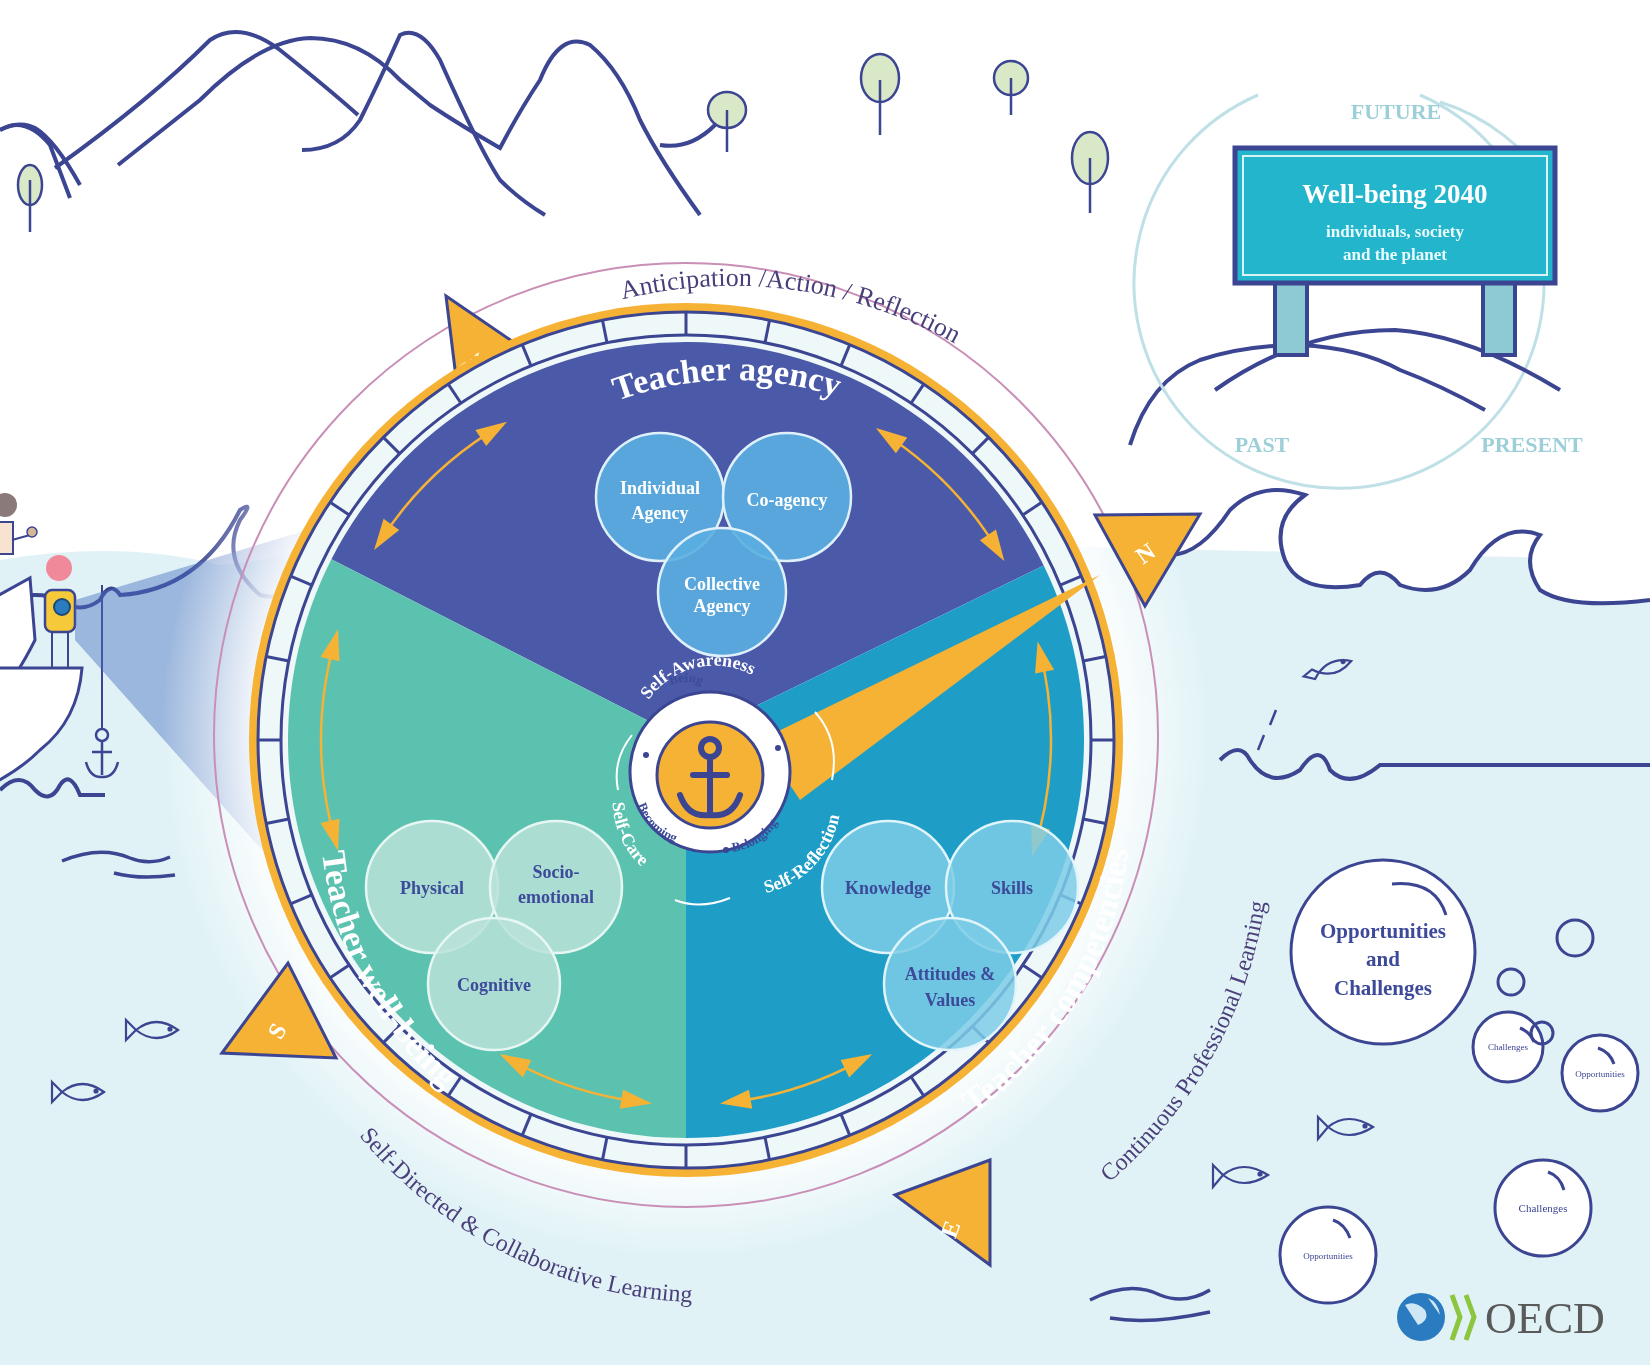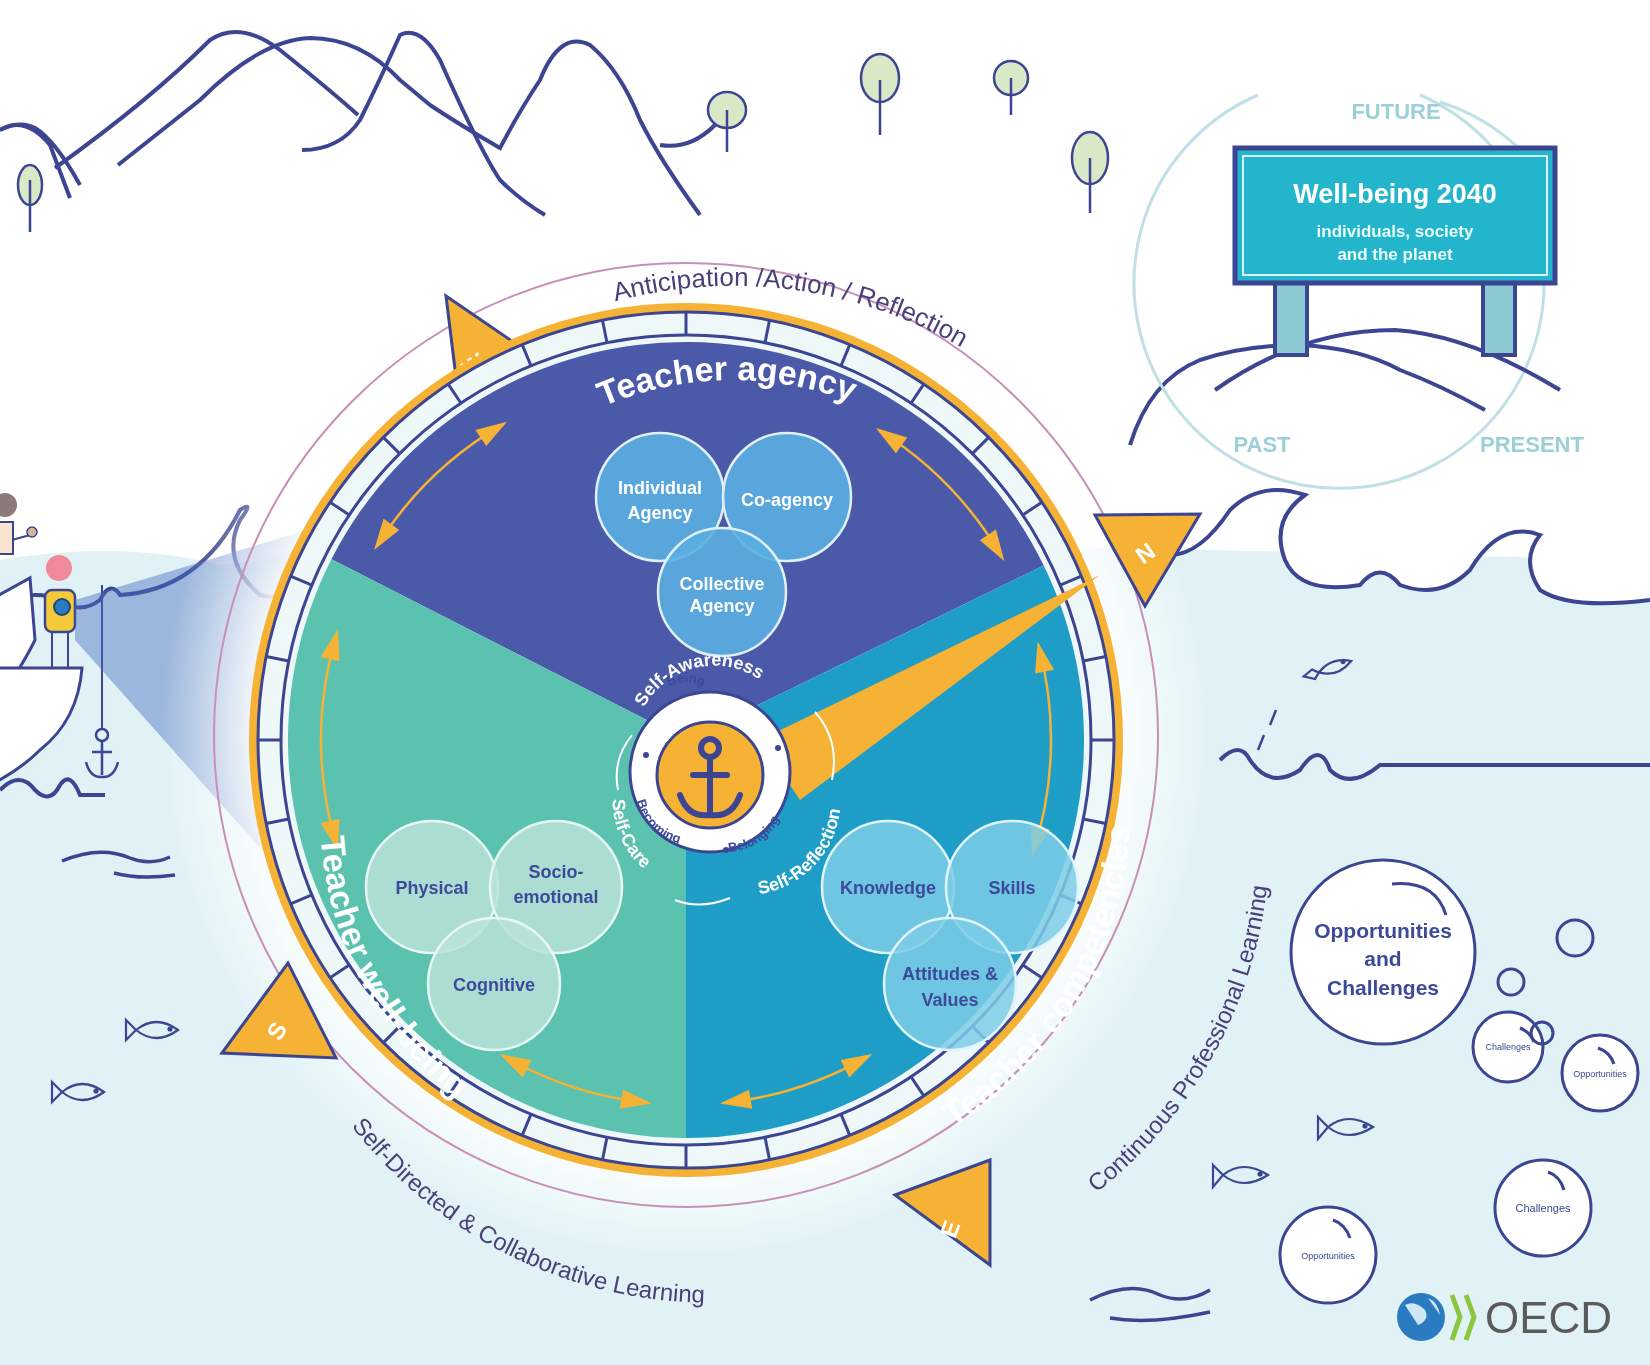--- a/index.html
+++ b/index.html
@@ -1,16 +1,16 @@
 <!DOCTYPE html>
 <html><head>
 <meta charset="utf-8">
 <style>
   html,body{margin:0;padding:0;background:#ffffff;}
-  #stage{position:relative;width:1650px;height:1365px;overflow:hidden;background:#ffffff;font-family:Liberation Sans, sans-serif;}
+  #stage{position:relative;width:1650px;height:1365px;overflow:hidden;background:#ffffff;font-family:Liberation Serif, serif;}
   svg{position:absolute;left:0;top:0;}
   .t-white{fill:#ffffff;font-weight:bold;}
   .t-navy{fill:#3d4a9a;font-weight:bold;}
   .t-purple{fill:#4a3f7a;}
   .t-sign{fill:#9ccfd8;font-weight:bold;}
 </style>
 </head>
 <body>
 
 <div id="stage">

